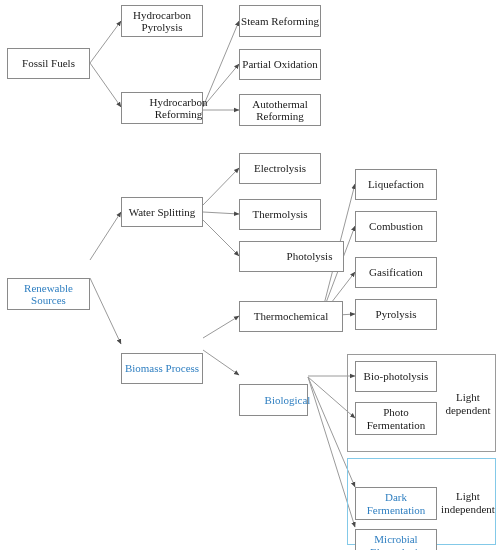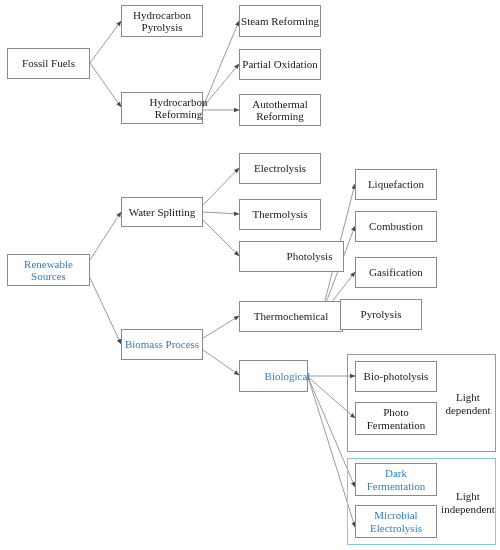--- a/index.html
+++ b/index.html
@@ -3,21 +3,21 @@
 <meta charset="utf-8">
 <style>
   html,body{margin:0;padding:0;background:#ffffff;}
   body{width:500px;height:550px;overflow:hidden;
        font-family:"Liberation Serif","DejaVu Serif",serif;}
   #diagram{position:relative;width:500px;height:550px;}
   svg#edges{position:absolute;left:0;top:0;width:500px;height:550px;pointer-events:none;}
   .node{position:absolute;box-sizing:border-box;border:1px solid #8a8a8a;
         background:#ffffff;display:flex;align-items:center;justify-content:center;
         text-align:center;line-height:1.12;color:#1a1a1a;font-size:11px;z-index:3;}
-  .node.blue{color:#2f7fc1;}
+  .node.blue{color:#2f7fc1;margin-top:24px;}
   .group{position:absolute;box-sizing:border-box;background:transparent;z-index:1;}
   .group.gray{border:1px solid #9a9a9a;}
   .group.cyan{border:1px solid #83c9e8;}
   .grouplabel{position:absolute;text-align:center;font-size:11px;line-height:1.15;
               color:#1a1a1a;z-index:2;}
 </style>
 </head>
 <body>
 
 <div id="diagram">
@@ -120,21 +120,21 @@
   </div>
 
   <div class="node" style="left:355px;top:211px;width:82px;height:31px;">
     <span>Combustion</span>
   </div>
 
   <div class="node" style="left:355px;top:257px;width:82px;height:31px;">
     <span>Gasification</span>
   </div>
 
-  <div class="node" style="left:340px;top:299px;width:82px;height:31px;text-align:right;">
+  <div class="node" style="left:355px;top:299px;width:82px;height:31px;text-align:right;">
     <span>Pyrolysis</span>
   </div>
 
   <div class="group gray" style="left:347px;top:354px;width:149px;height:98px;"></div>
   <div class="grouplabel" style="left:440px;top:391px;width:56px;">
     <span>Light dependent</span>
   </div>
 
   <div class="node" style="left:355px;top:361px;width:82px;height:31px;">
     <span>Bio-photolysis</span>

